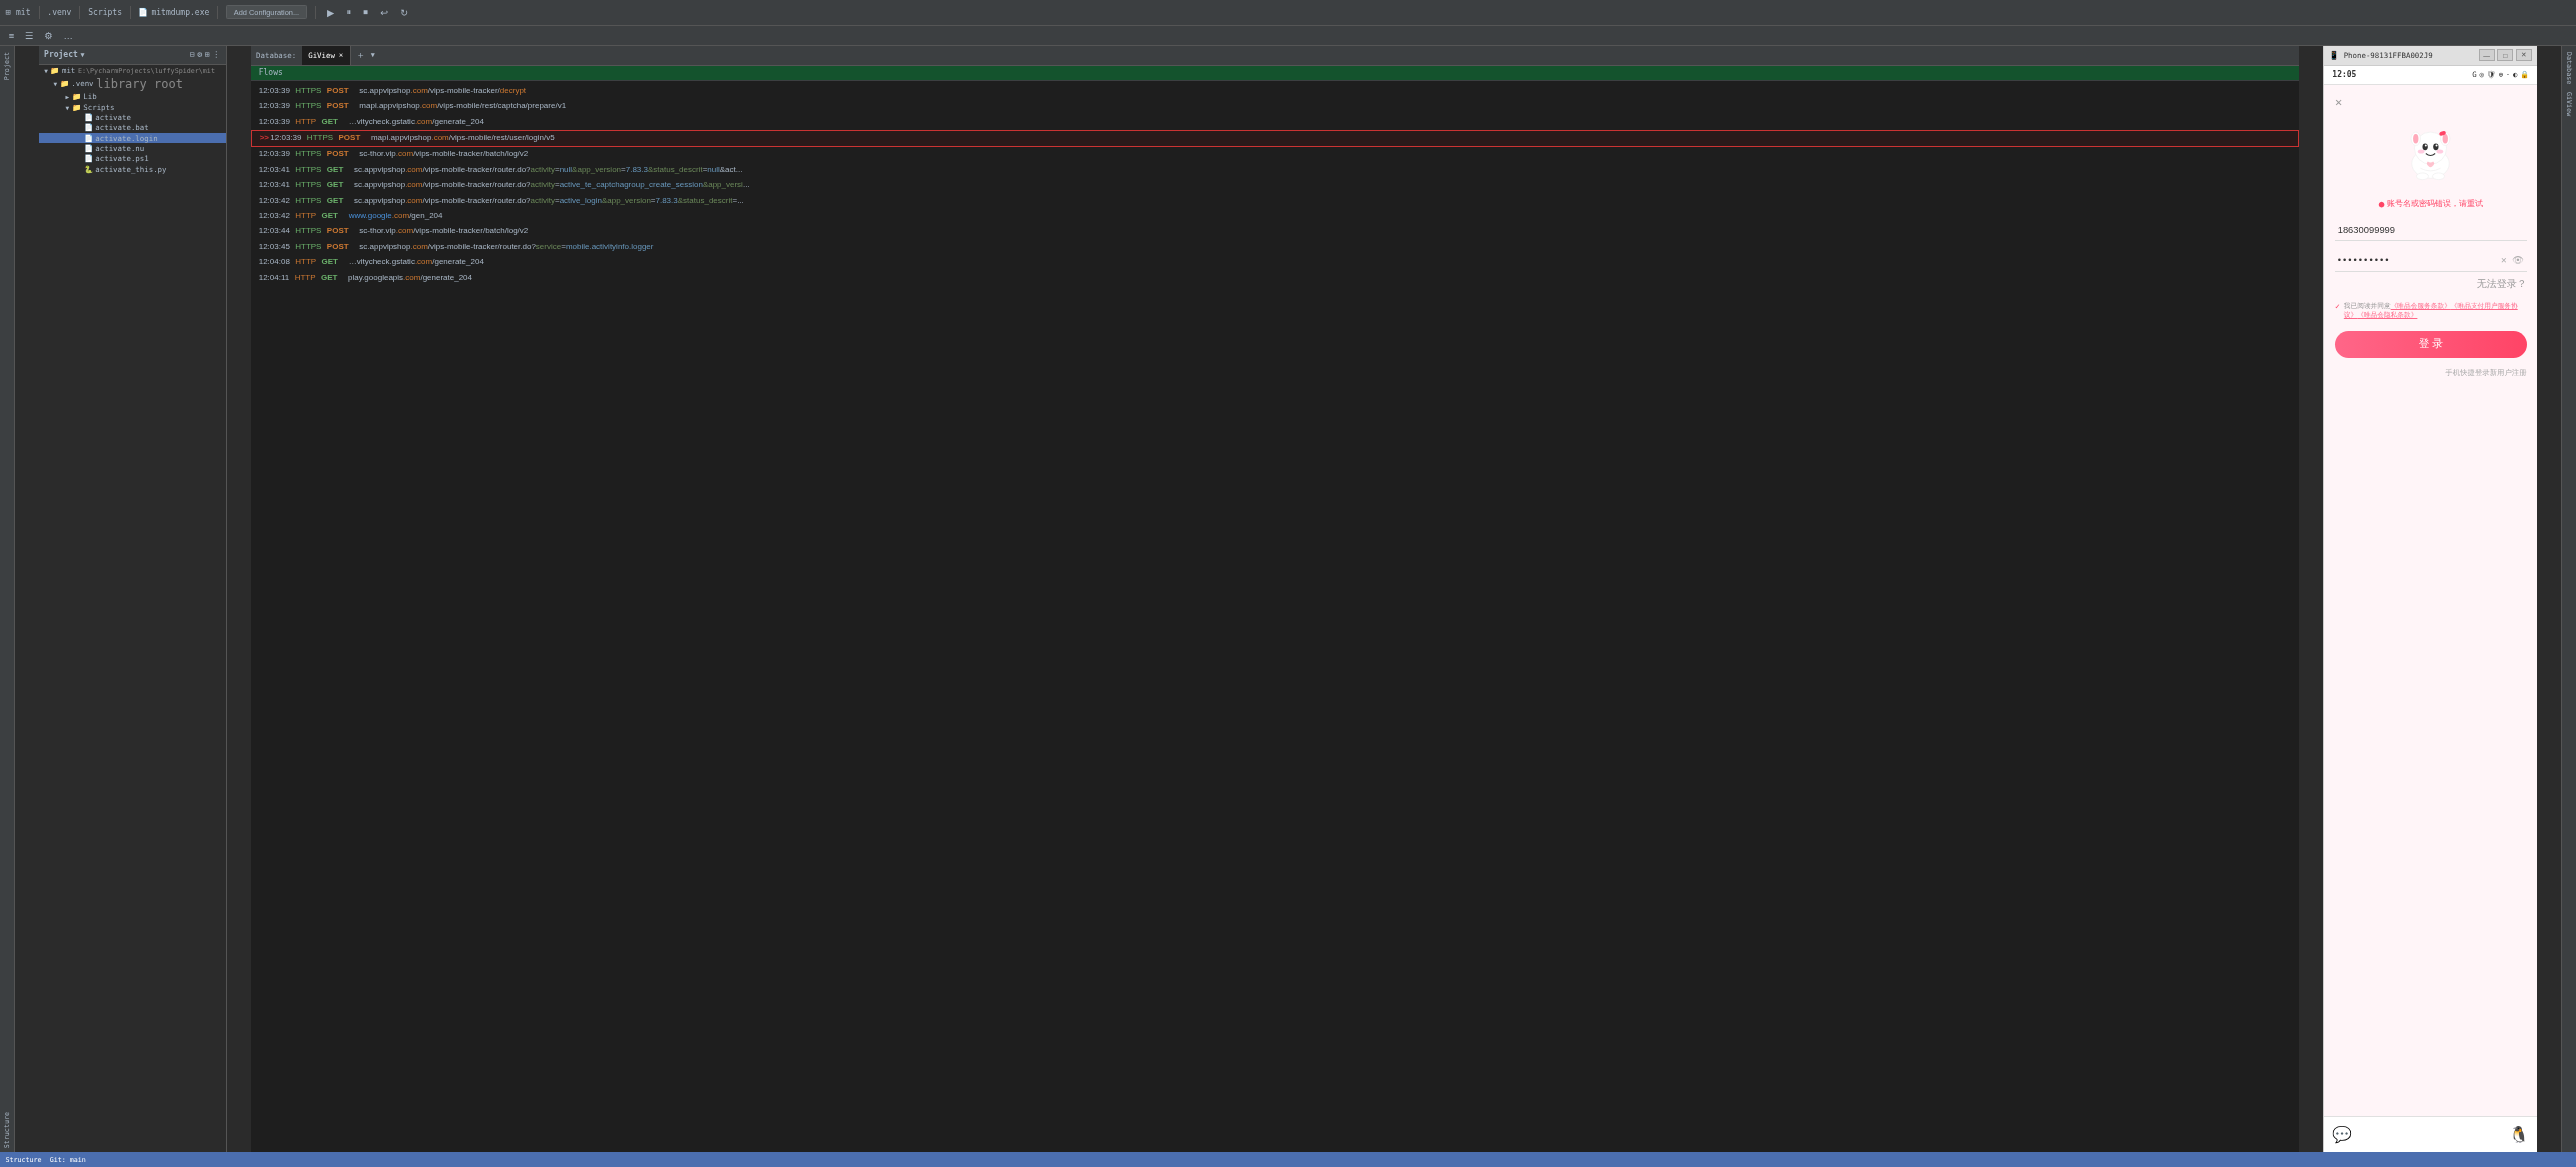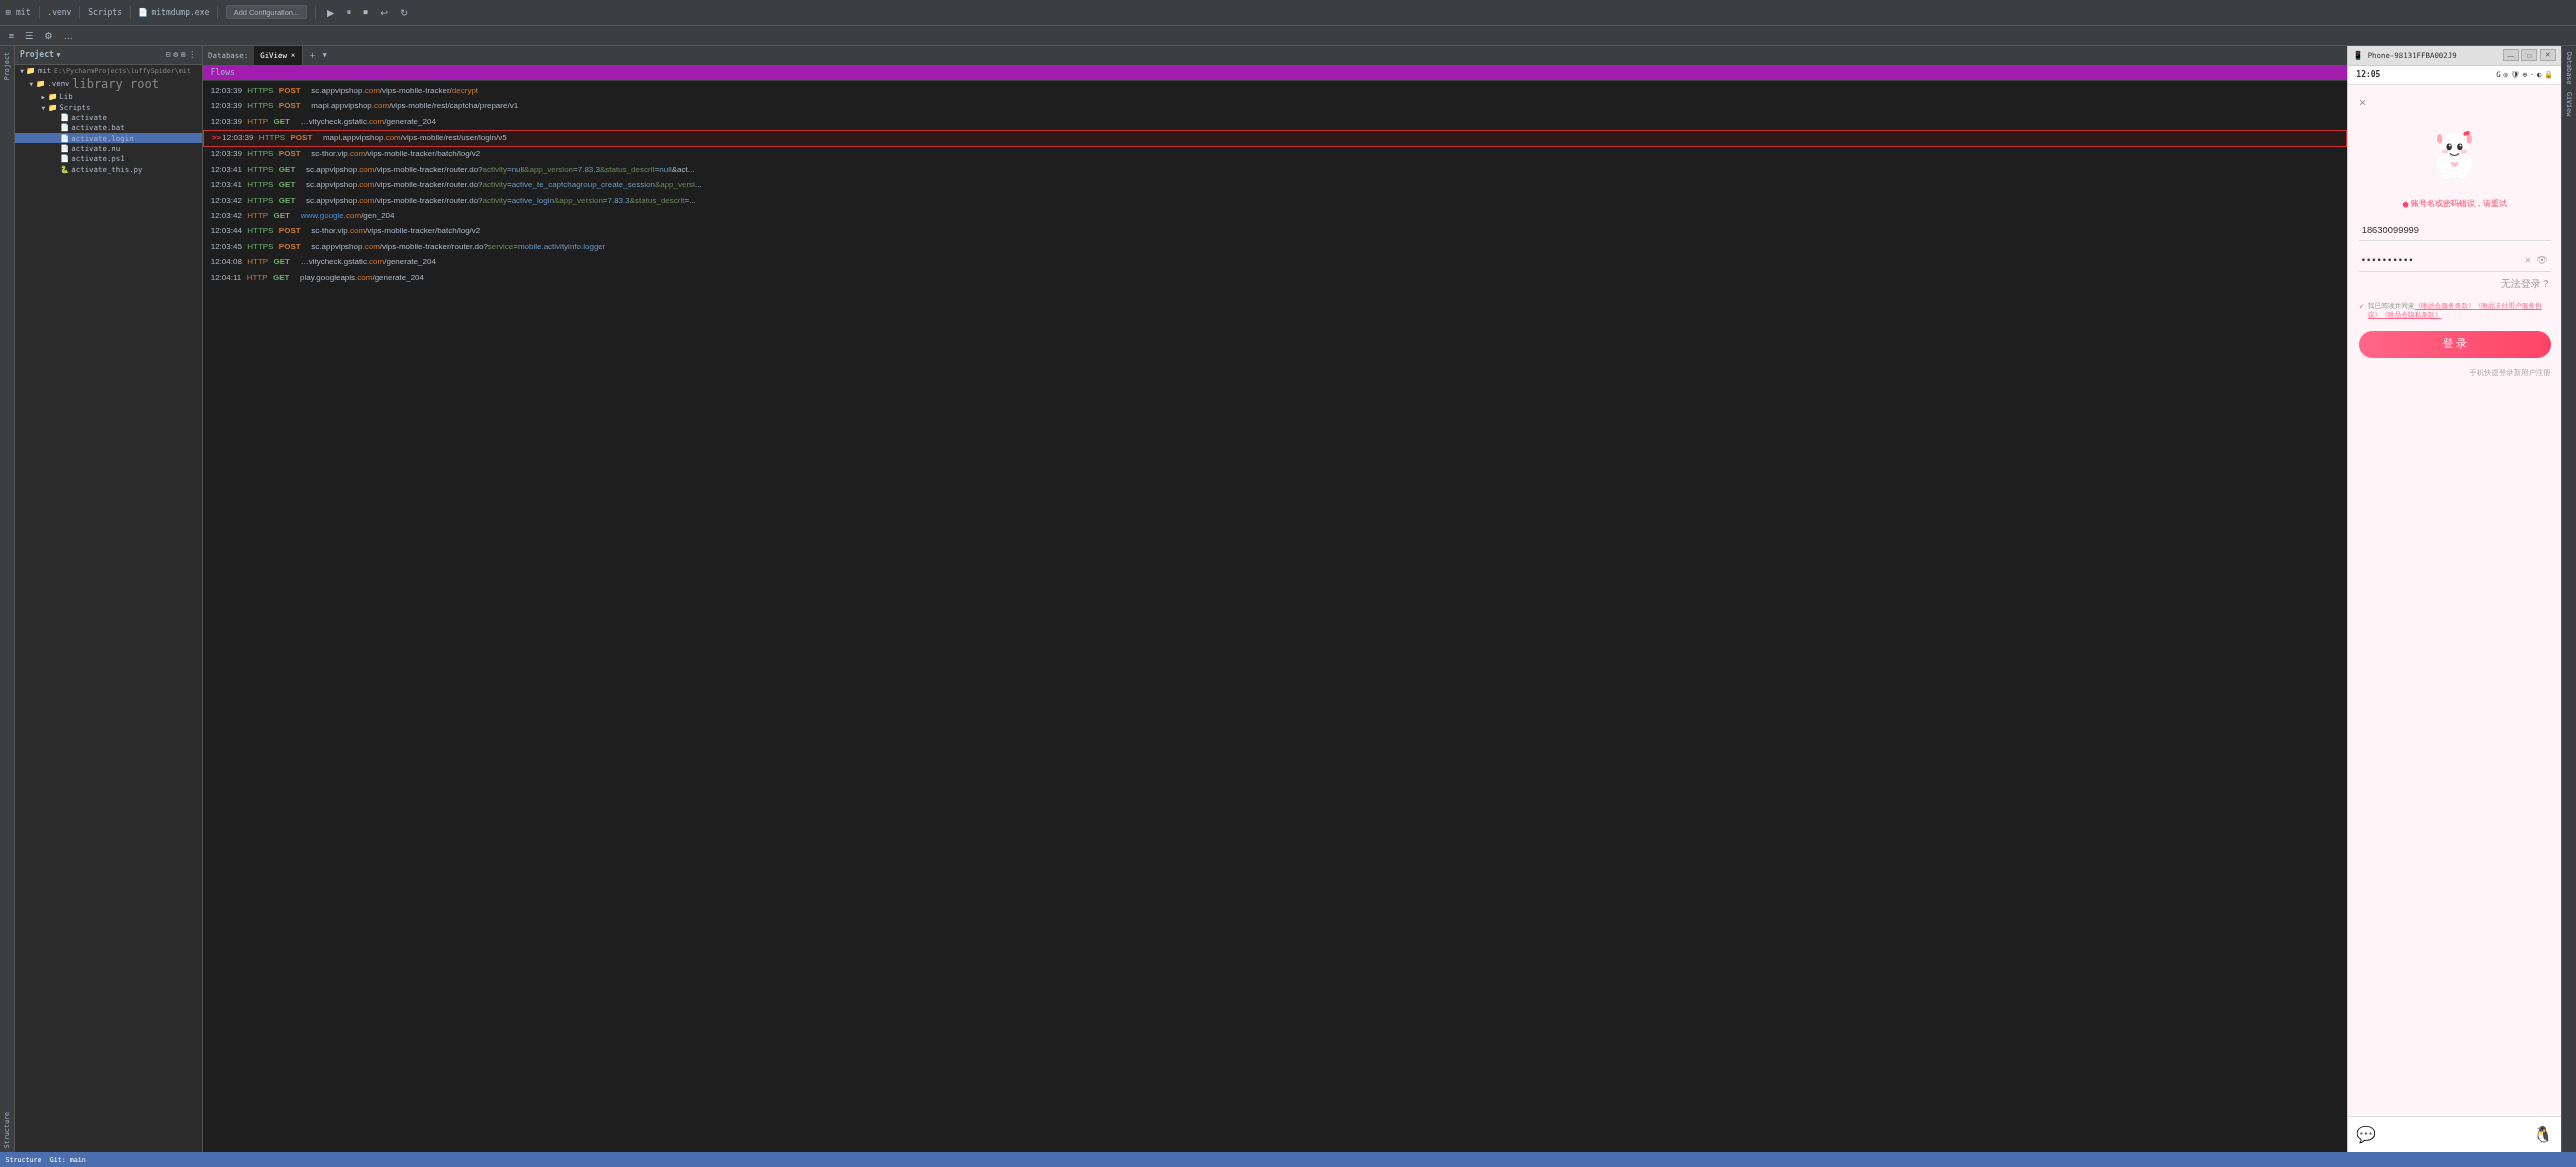--- a/index.html
+++ b/index.html
@@ -59,20 +59,21 @@
       gap: 4px;
       border-bottom: 0.7px solid #555;
       flex-shrink: 0;
     }
 
     
     .main-layout {
       display: flex;
       flex: 1;
       overflow: hidden;
+      gap: 24px;
     }
 
     
     .left-tabs {
       width: 14.7px;
       background: #3c3f41;
       border-right: 0.7px solid #555;
       display: flex;
       flex-direction: column;
       align-items: center;
@@ -178,21 +179,21 @@
       color: #ffffff;
     }
     .tab-close { font-size: 6.7px; cursor: pointer; }
     .tab-add { padding: 0 5.4px; font-size: 9.4px; cursor: pointer; color: #a9b7c6; }
     .tab-arrow { font-size: 6.7px; cursor: pointer; color: #a9b7c6; }
 
     .flows-header {
       padding: 2.7px 8px;
       font-size: 8px;
       color: #a9b7c6;
-      background: #a21caf;
+      background: #14532d;
       border-bottom: 0.7px solid #3c3f41;
     }
 
     .terminal-content {
       flex: 1;
       overflow-y: auto;
       padding: 2.7px 0;
       background: #1e1e1e;
     }
 

